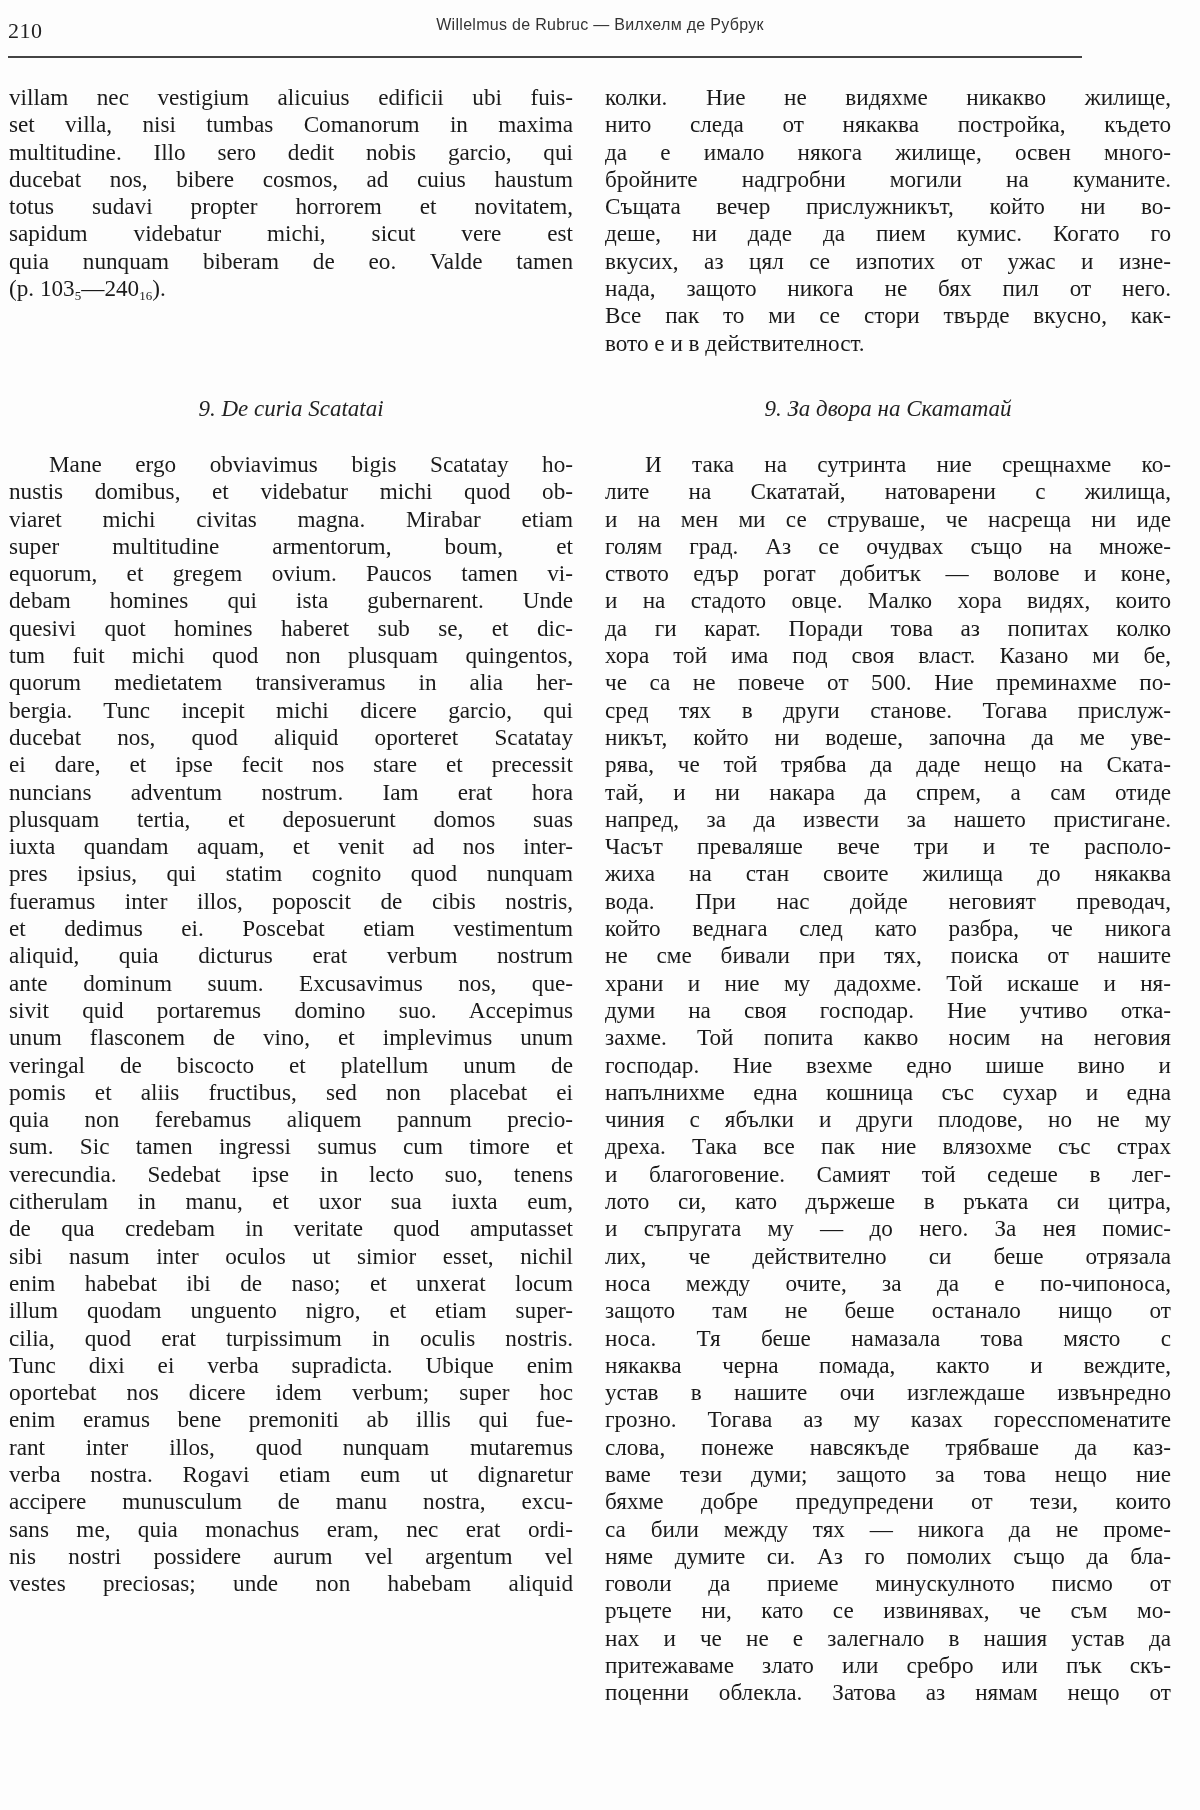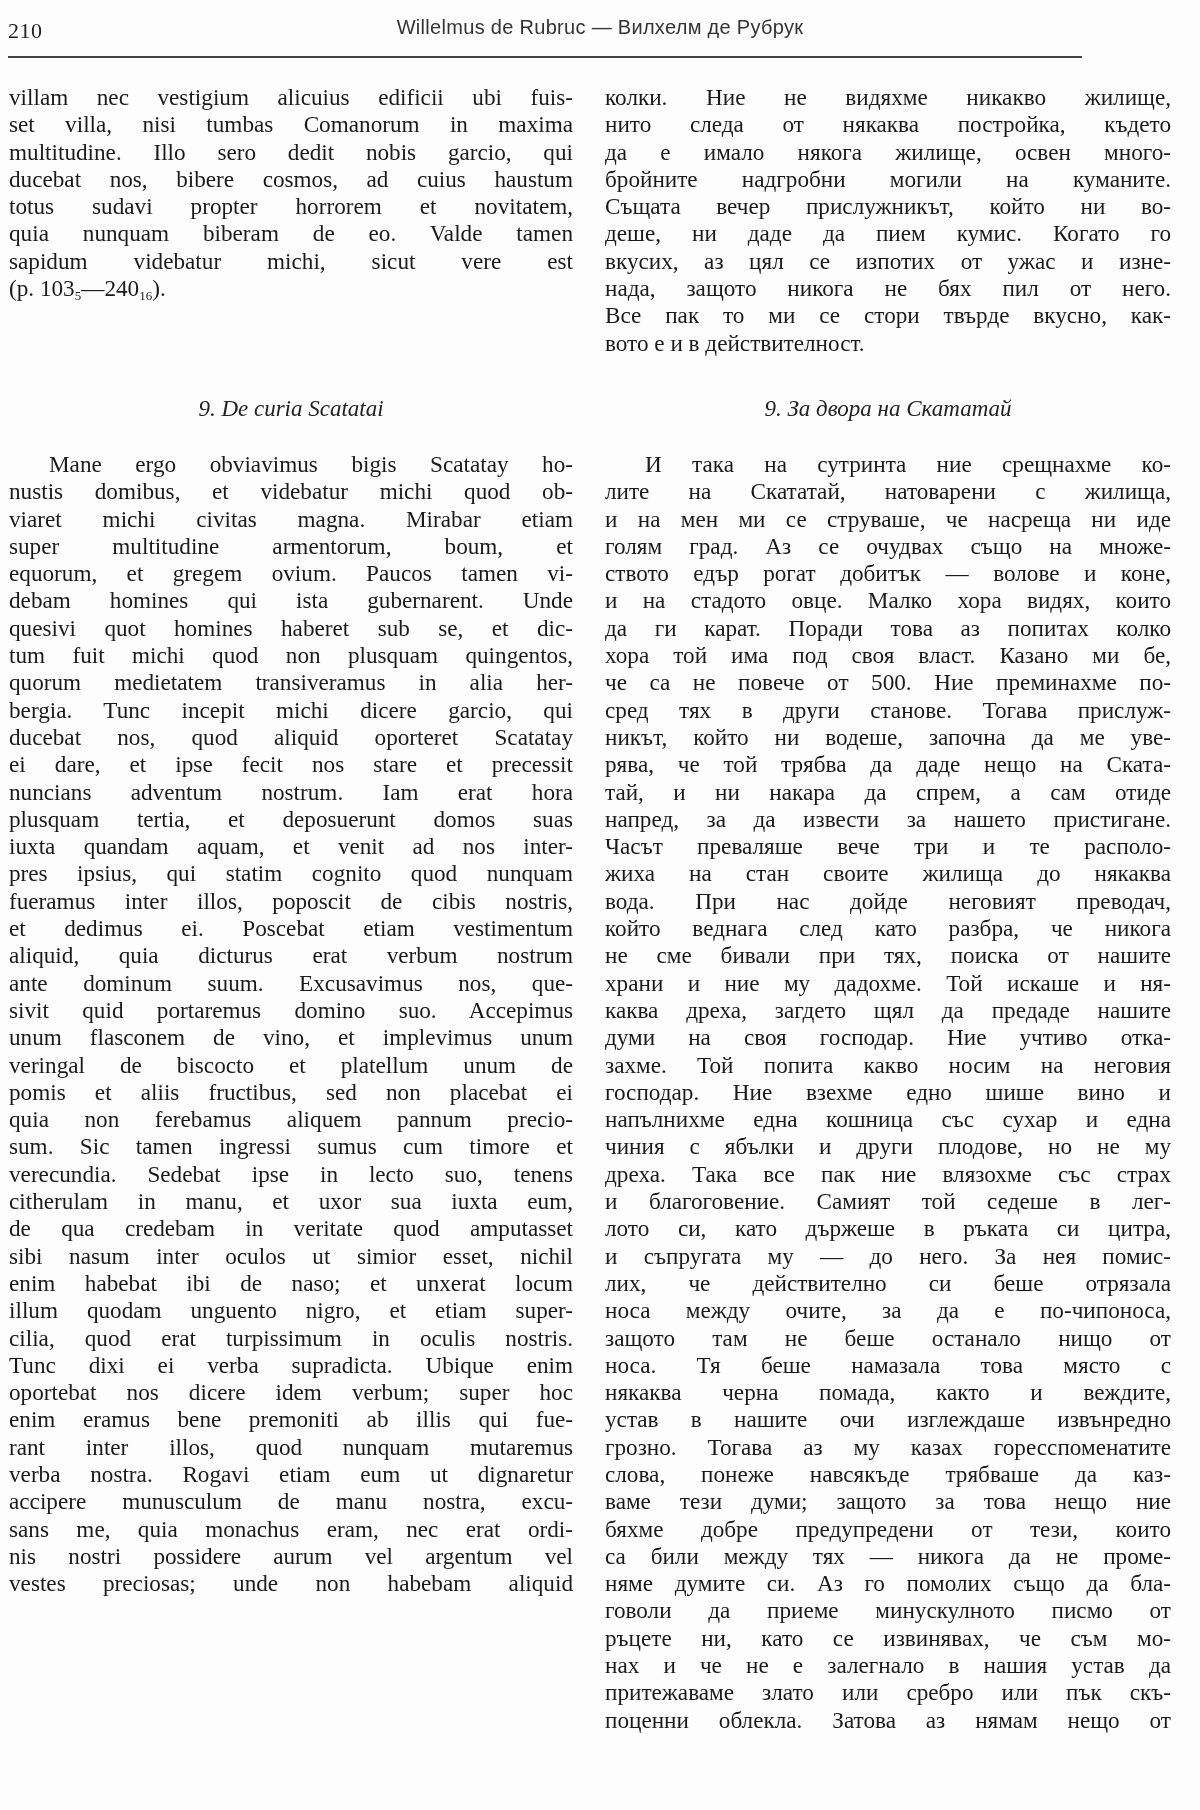--- a/index.html
+++ b/index.html
@@ -1,19 +1,19 @@
 <!DOCTYPE html>
 <html><head>
   <meta charset="utf-8">
   <style>
     html, body { margin: 0; padding: 0; background: #fdfdfd; }
     body { width: 1200px; height: 1810px; position: relative; overflow: hidden; color: #1a1a1a; font-family: "Liberation Serif", "DejaVu Serif", serif; }
     .header { position: absolute; top: 0; left: 0; width: 1112px; height: 52px; }
     .page-number { position: absolute; left: 8px; top: 18px; font-size: 22px; letter-spacing: 0.5px; color: #222; }
-    .running-title { position: absolute; left: 0; width: 1200px; top: 16px; text-align: center; font-size: 20px; color: #333; font-family: "Liberation Sans", "DejaVu Sans", sans-serif; font-stretch: condensed; letter-spacing: 0.3px; }
+    .running-title { position: absolute; left: 0; width: 1200px; top: 16px; text-align: center; font-size: 16px; color: #333; font-family: "Liberation Sans", "DejaVu Sans", sans-serif; font-stretch: condensed; letter-spacing: 0.3px; }
     .header-rule { position: absolute; left: 8px; right: 30px; top: 56px; height: 0; border-top: 2px solid #444; }
     .column { position: absolute; font-size: 23.2px; line-height: 27.3px; }
     .col-left { left: 9px; width: 564px; }
     .col-right { left: 605px; width: 566px; }
     .block { position: absolute; left: 0; width: 100%; }
     .line { display: block; white-space: nowrap; text-align: justify; text-align-last: justify; height: 27.3px; overflow: hidden; }
     .line.last { text-align-last: left; }
     .line.indent { padding-left: 40px; }
     .heading { text-align: center; font-style: italic; font-size: 23px; color: #222; font-family: Liberation Serif, serif; }
     sub { font-size: 13px; vertical-align: -4px; line-height: 0; }
@@ -27,22 +27,22 @@
   <div class="header-rule"></div>
 </div>
 
 <div class="column col-left" style="top:84px;">
   <div class="block" style="top:0;" id="latin-cont">
       <span class="line">villam nec vestigium alicuius edificii ubi fuis-</span>
       <span class="line">set  villa, nisi tumbas Comanorum in maxima</span>
       <span class="line">multitudine. Illo sero dedit nobis garcio, qui</span>
       <span class="line">ducebat nos, bibere cosmos, ad cuius haustum</span>
       <span class="line">totus sudavi propter horrorem et novitatem,</span>
+      <span class="line">sapidum videbatur michi, sicut vere est</span>
       <span class="line">quia nunquam biberam de eo. Valde tamen</span>
-      <span class="line">sapidum videbatur michi, sicut vere est</span>
     </div>
   <div class="block" style="top:191px;">
     <span class="line last"><span>(p. 103</span><sub>5</sub><span>—240</span><sub>16</sub><span>).</span></span>
   </div>
   <div class="block heading" style="top:311px;">9. De curia Scatatai</div>
   <div class="block" style="top:367px;" id="latin-body">
       <span class="line indent">Mane ergo obviavimus bigis Scatatay ho-</span>
       <span class="line">nustis domibus, et videbatur michi quod ob-</span>
       <span class="line">viaret michi civitas magna. Mirabar etiam</span>
       <span class="line">super multitudine armentorum, boum, et</span>
@@ -115,21 +115,20 @@
       <span class="line">никът, който ни водеше, започна да ме уве-</span>
       <span class="line">рява, че той трябва да даде нещо на Ската-</span>
       <span class="line">тай,  и  ни накара да спрем, а сам отиде</span>
       <span class="line">напред, за да извести за нашето пристигане.</span>
       <span class="line">Часът преваляше вече три и те располо-</span>
       <span class="line">жиха на стан своите жилища до някаква</span>
       <span class="line">вода. При нас дойде неговият преводач,</span>
       <span class="line">който веднага след като разбра, че никога</span>
       <span class="line">не сме бивали при тях, поиска от нашите</span>
       <span class="line">храни и ние му дадохме. Той искаше и ня-</span>
-      <span class="line">каква дреха, загдето щял да предаде нашите</span>
       <span class="line">думи на своя господар. Ние учтиво отка-</span>
       <span class="line">захме. Той попита какво носим на неговия</span>
       <span class="line">господар. Ние взехме едно шише вино и</span>
       <span class="line">напълнихме една кошница със сухар и една</span>
       <span class="line">чиния с ябълки и други плодове, но не му</span>
       <span class="line">дреха. Така все пак ние влязохме със страх</span>
       <span class="line">и благоговение. Самият той седеше в лег-</span>
       <span class="line">лото си, като държеше в ръката си цитра,</span>
       <span class="line">и съпругата му — до него. За нея помис-</span>
       <span class="line">лих, че действително си беше отрязала</span>

